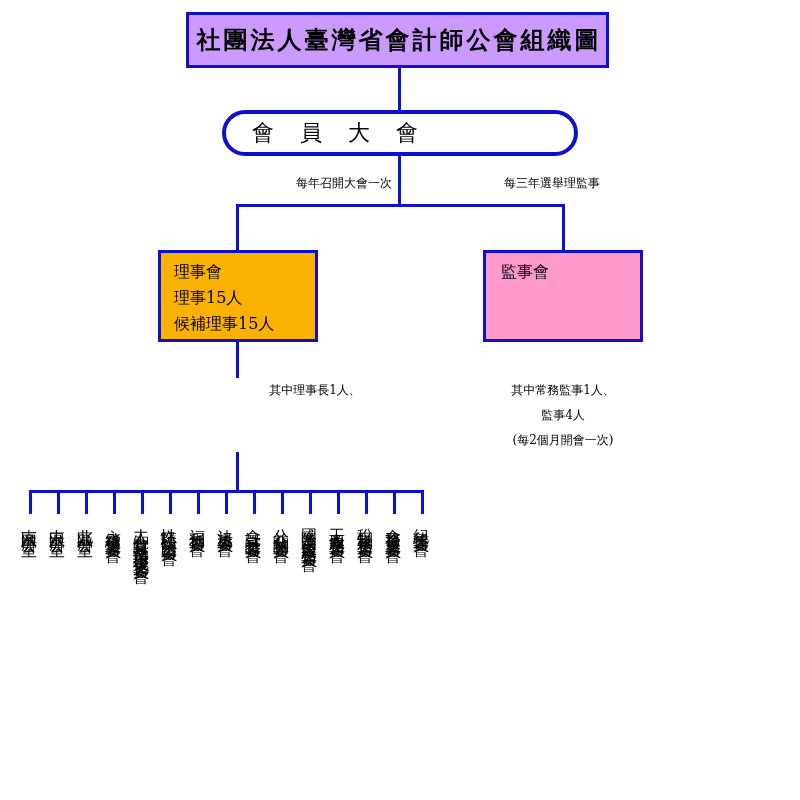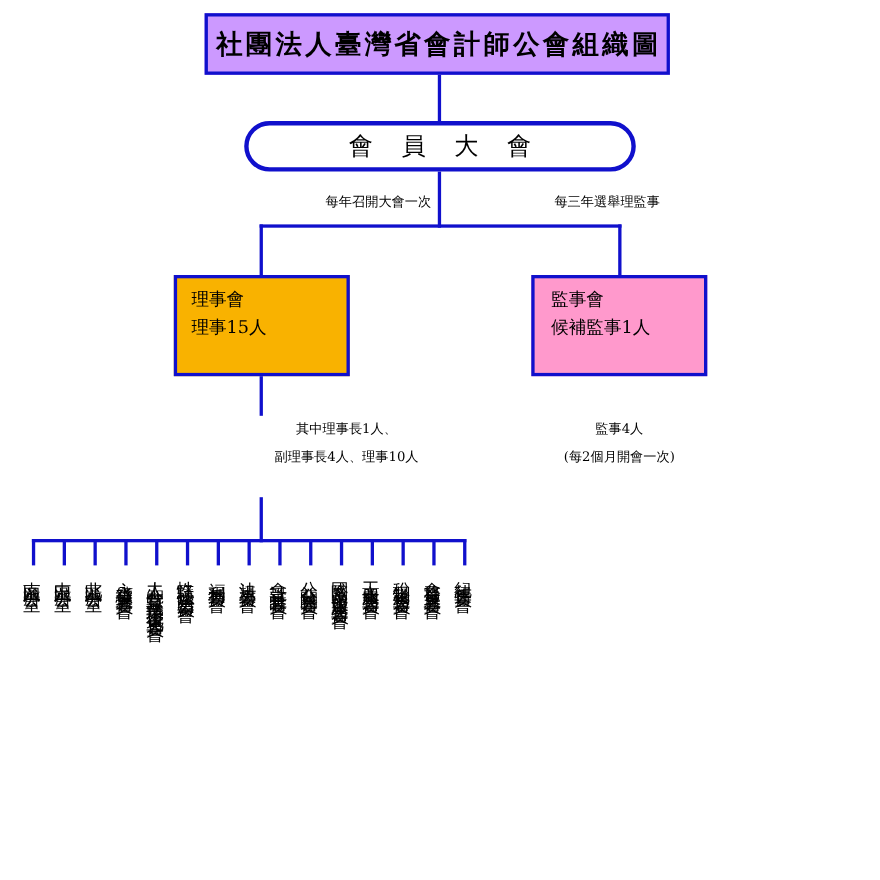--- a/index.html
+++ b/index.html
@@ -23,21 +23,21 @@
     background: var(--title-fill, #CC99FF);
     display: flex; align-items: center; justify-content: center;
     font-size: 24px; font-weight: bold; letter-spacing: 3px; padding-left: 3px;
   }
 
   #assembly-pill {
     position: absolute;
     left: 222px; top: 110px; width: 356px; height: 46px;
     border: 4px solid var(--line, #1010CC); border-radius: 24px;
     background: #ffffff;
-    display: flex; align-items: center; justify-content: center;
+    display: flex; align-items: center; 
     font-size: 22px; letter-spacing: 26px; padding-left: 26px;
   }
 
   .note { position: absolute; font-size: 12px; line-height: 22px; }
   #assembly-note-left  { left: 200px; top: 172px; width: 192px; text-align: right; }
   #assembly-note-right { left: 408px; top: 172px; width: 192px; text-align: right; }
 
   #directors-box {
     left: 158px; top: 250px; width: 160px; height: 92px;
     background: var(--directors-fill, #F9B200);
@@ -84,35 +84,35 @@
   <div class="note" id="assembly-note-left">每年召開大會一次</div>
   <div class="note" id="assembly-note-right">每三年選舉理監事</div>
 
   <div class="hline" style="left:236px; top:204px; width:329px;"></div>
   <div class="vline" style="left:236px; top:204px; height:46px;"></div>
   <div class="vline" style="left:562px; top:204px; height:46px;"></div>
 
   <div class="box" id="directors-box">
     <div>理事會</div>
     <div>理事15人</div>
+    <div>候補理事15人</div>
   </div>
 
   <div class="box" id="supervisors-box">
     <div>監事會</div>
-    <div>候補監事1人</div>
   </div>
 
   <div class="vline" style="left:236px; top:342px; height:36px;"></div>
 
   <div class="note-block" id="directors-note">
     <div>其中理事長1人、</div>
-    <div>副理事長4人、理事10人</div>
   </div>
 
   <div class="note-block" id="supervisors-note">
+    <div>其中常務監事1人、</div>
     <div>監事4人</div>
     <div>(每2個月開會一次)</div>
   </div>
 
   <div class="vline" style="left:236px; top:452px; height:41px;"></div>
 
   <div class="hline" style="left:29px; top:490px; width:395px;"></div>
 
   <div>
       <div class="vline" style="left: 29px; top: 490px; height: 24px;"></div>

